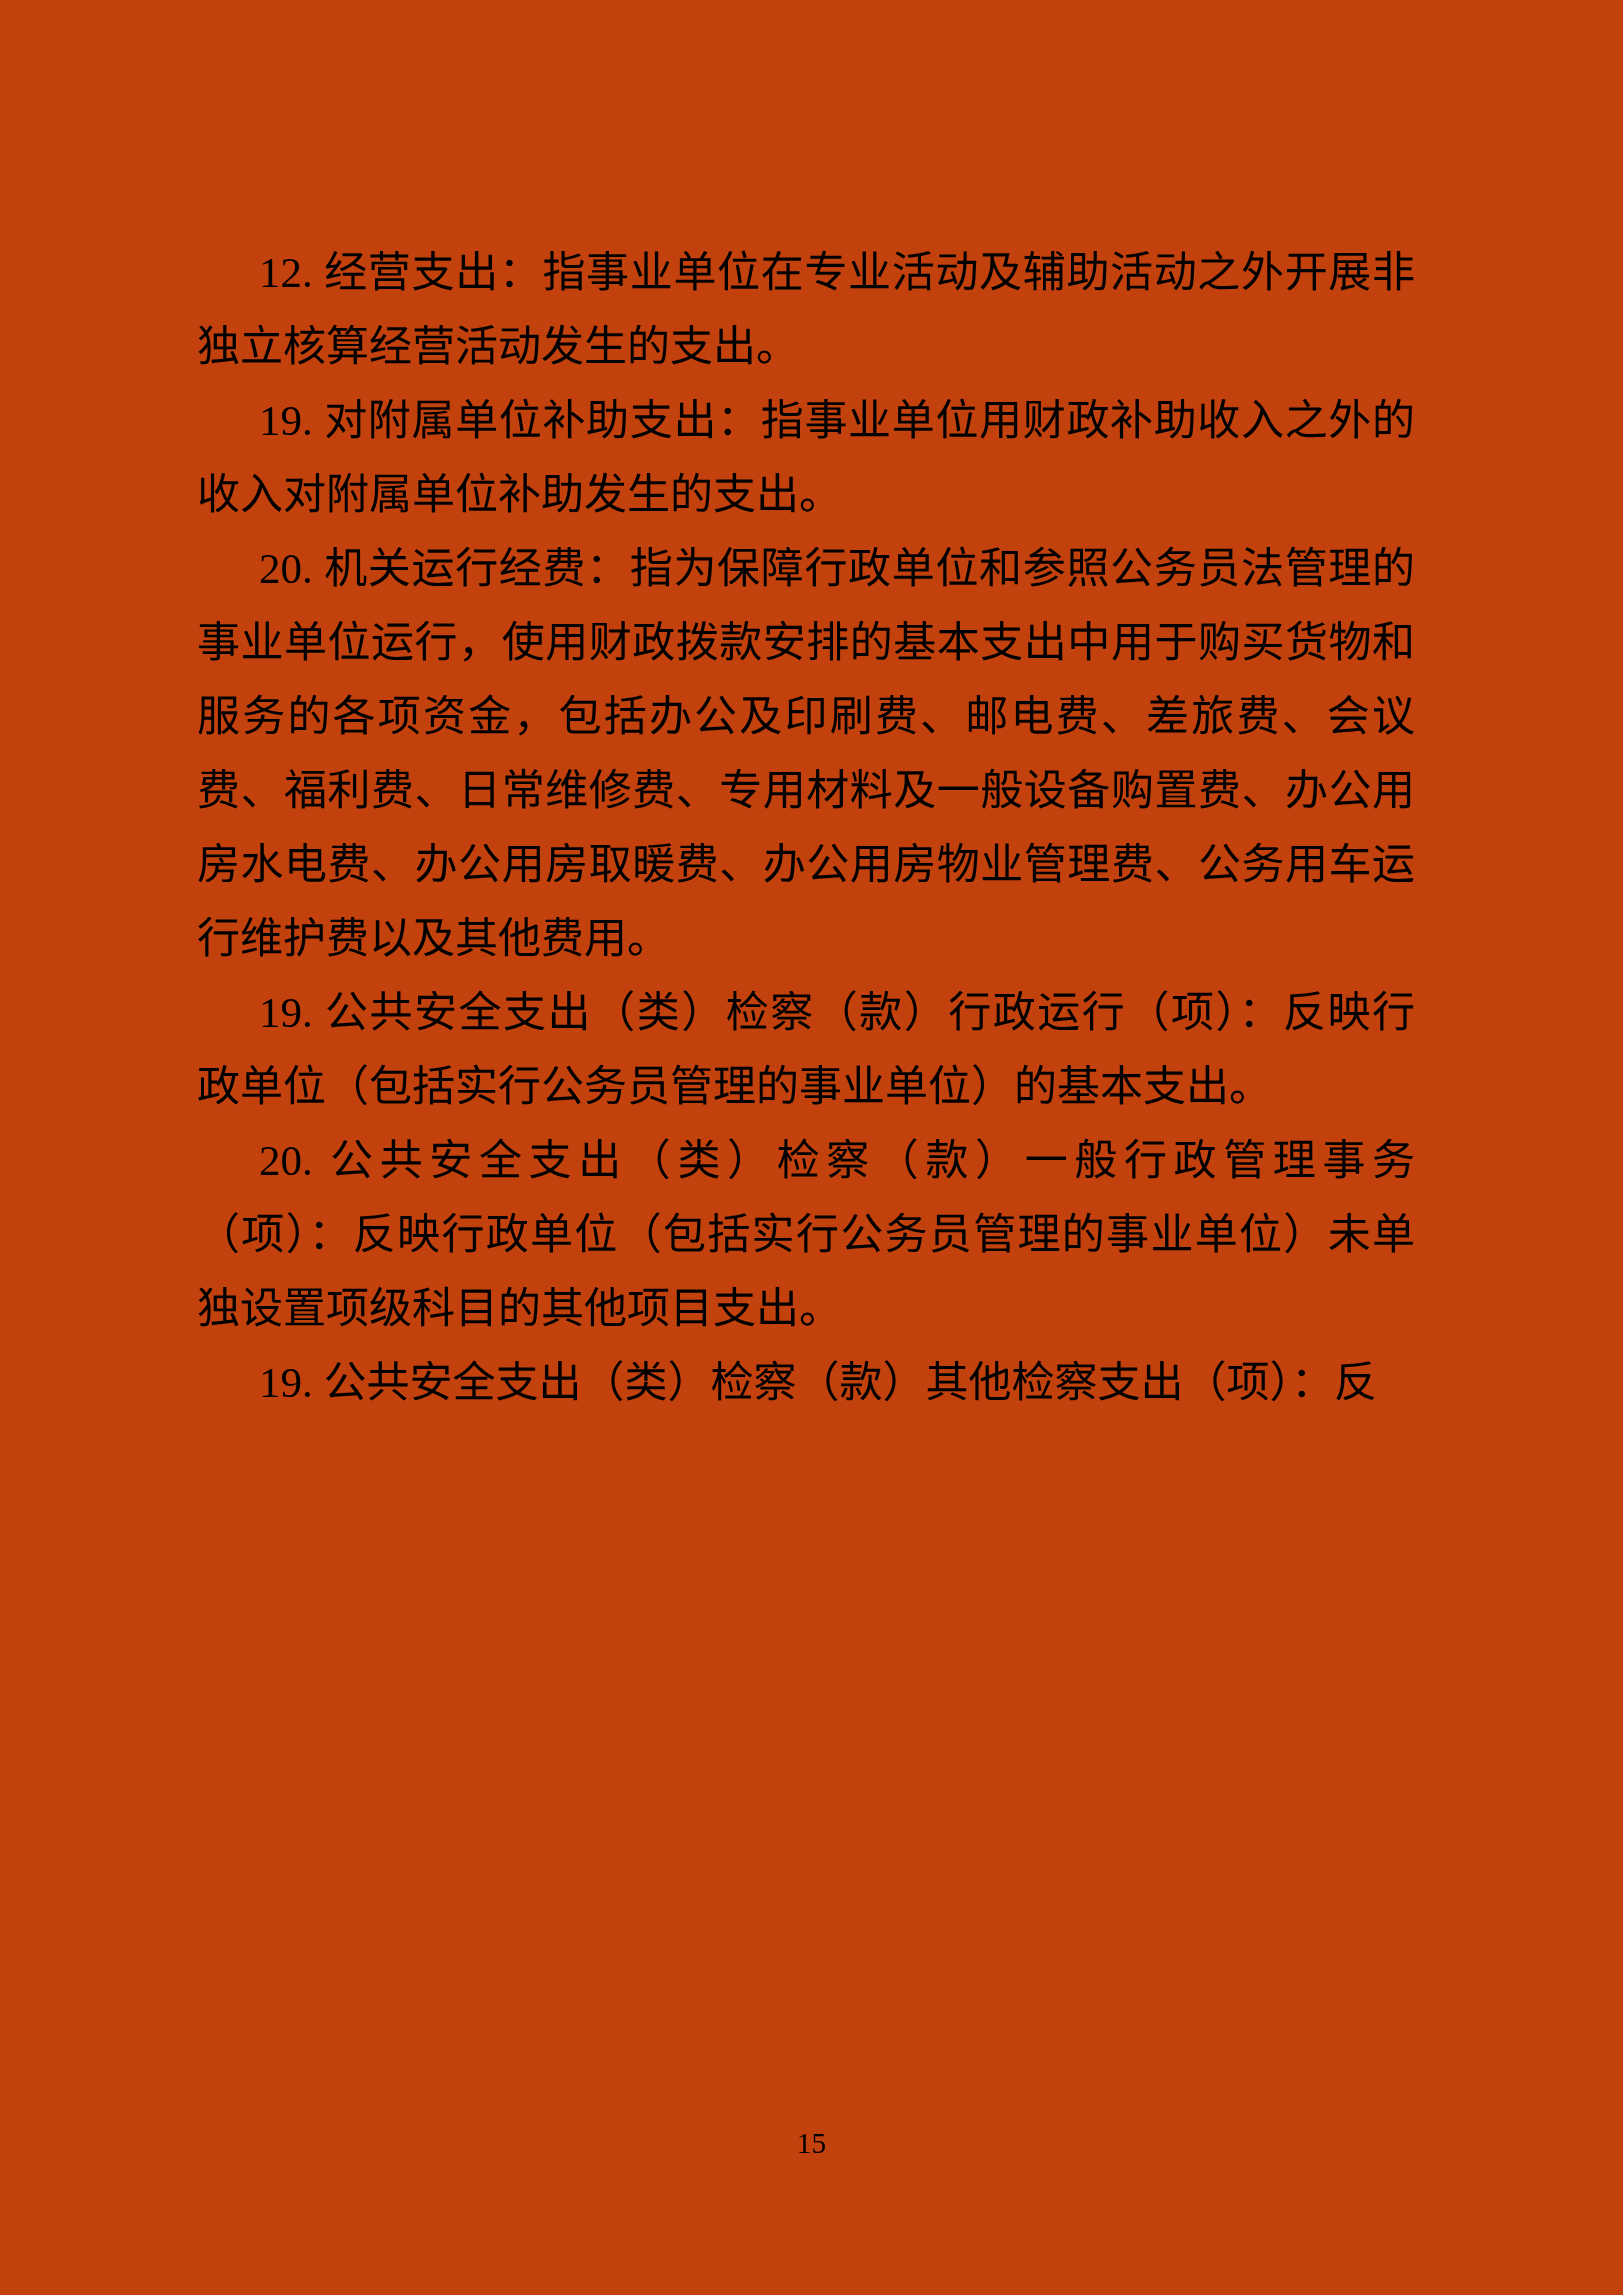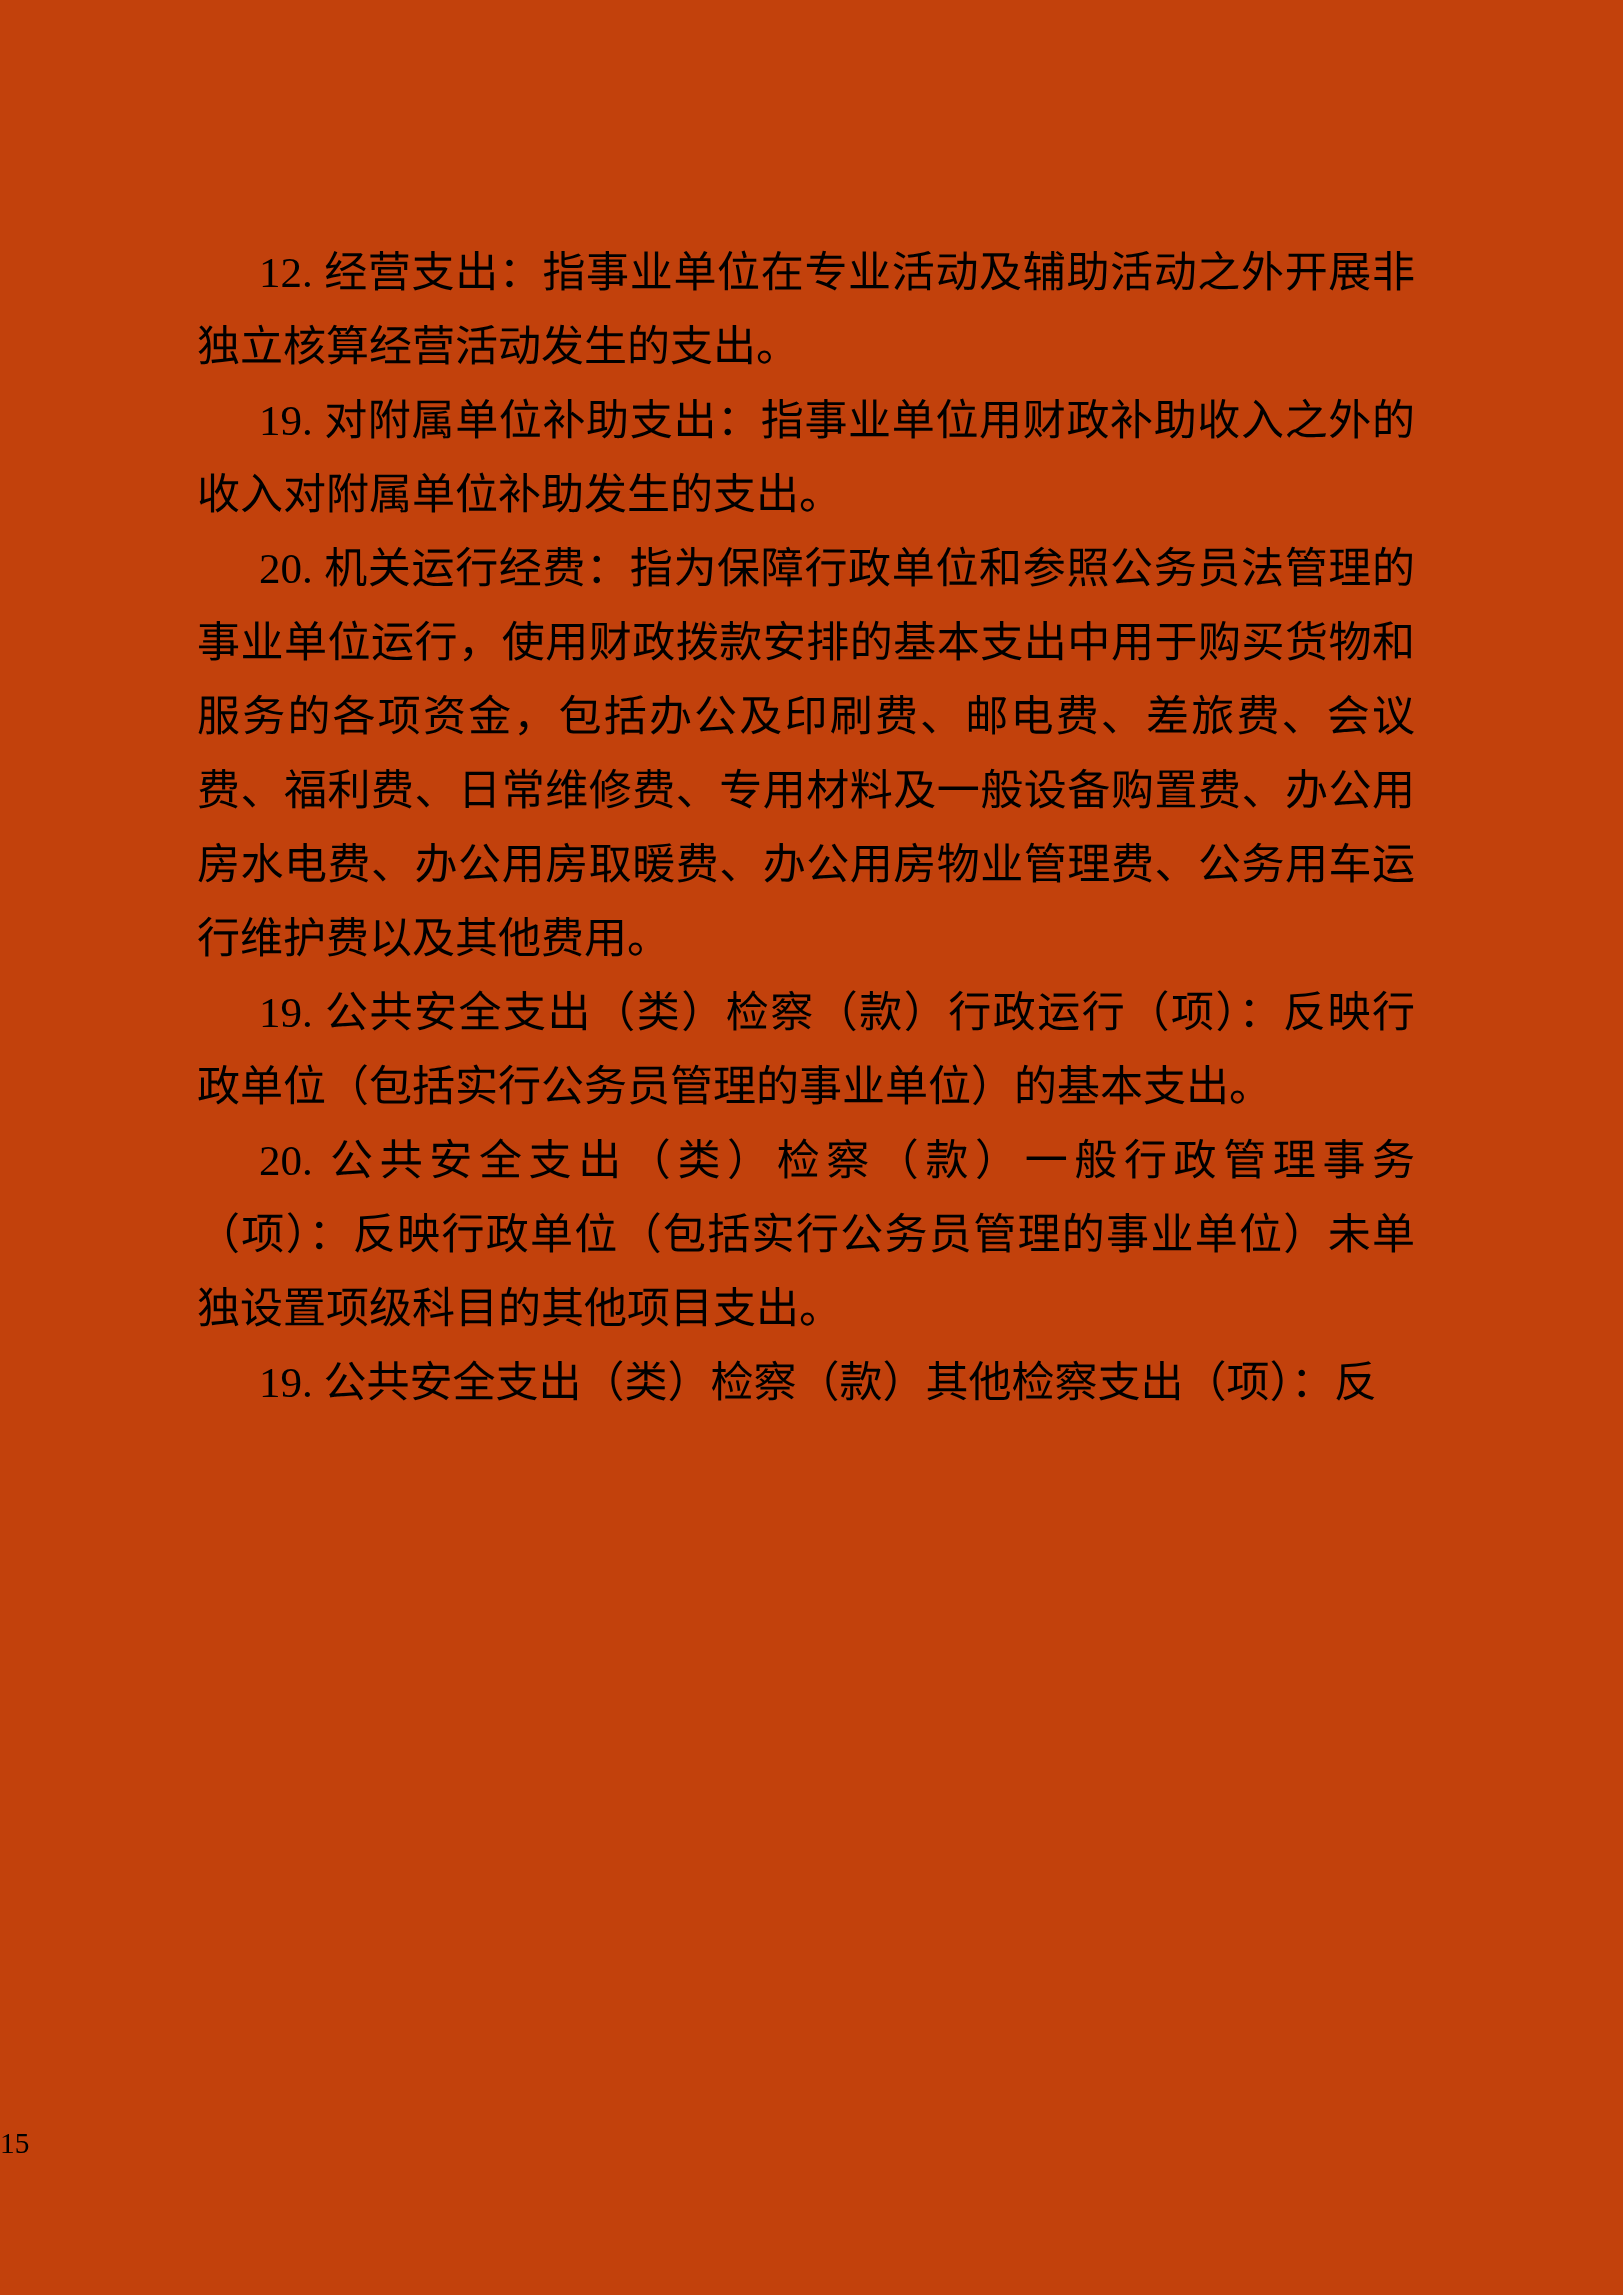--- a/index.html
+++ b/index.html
@@ -35,20 +35,21 @@
     padding: 0;
     text-indent: 62px;
     word-break: break-all;
     overflow-wrap: anywhere;
   }
   .page-number {
     position: absolute;
     top: 2128px;
     left: 0;
     width: 100%;
+    text-align: center;
     font-size: 29.4px;
     line-height: 31px;
     color: #000000;
   }
 </style>
 </head>
 <body>
 
 <div class="page">
   <div class="content">

